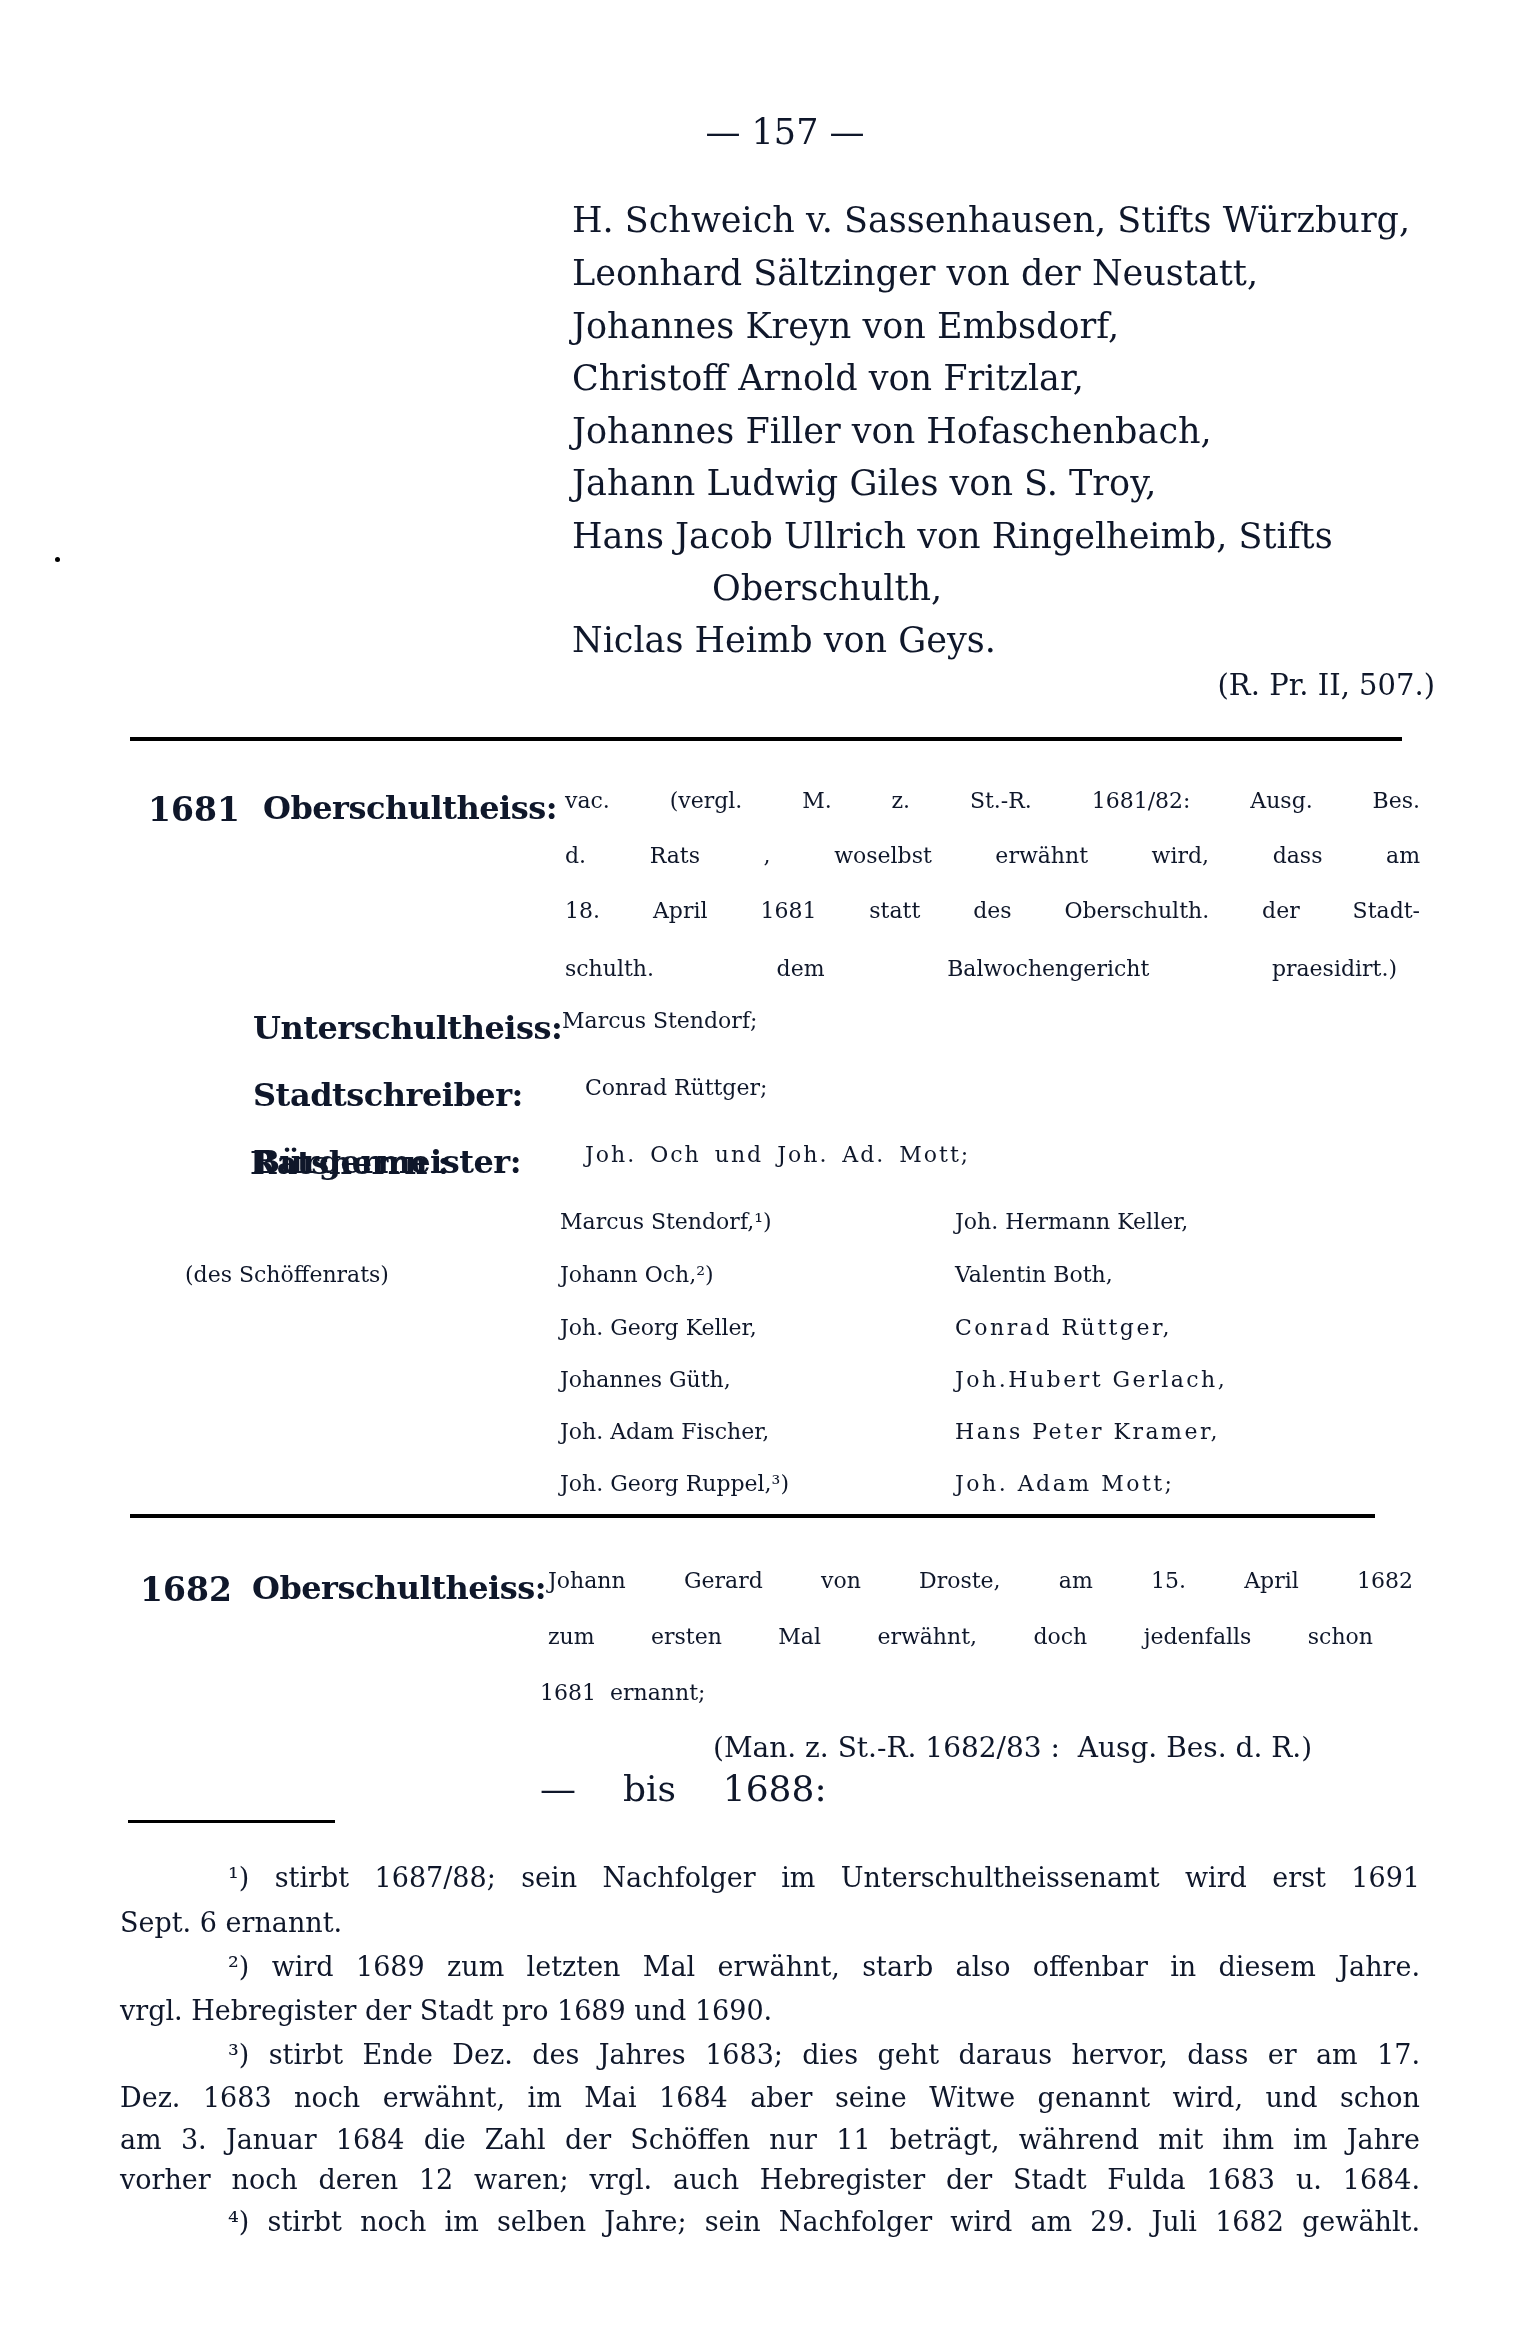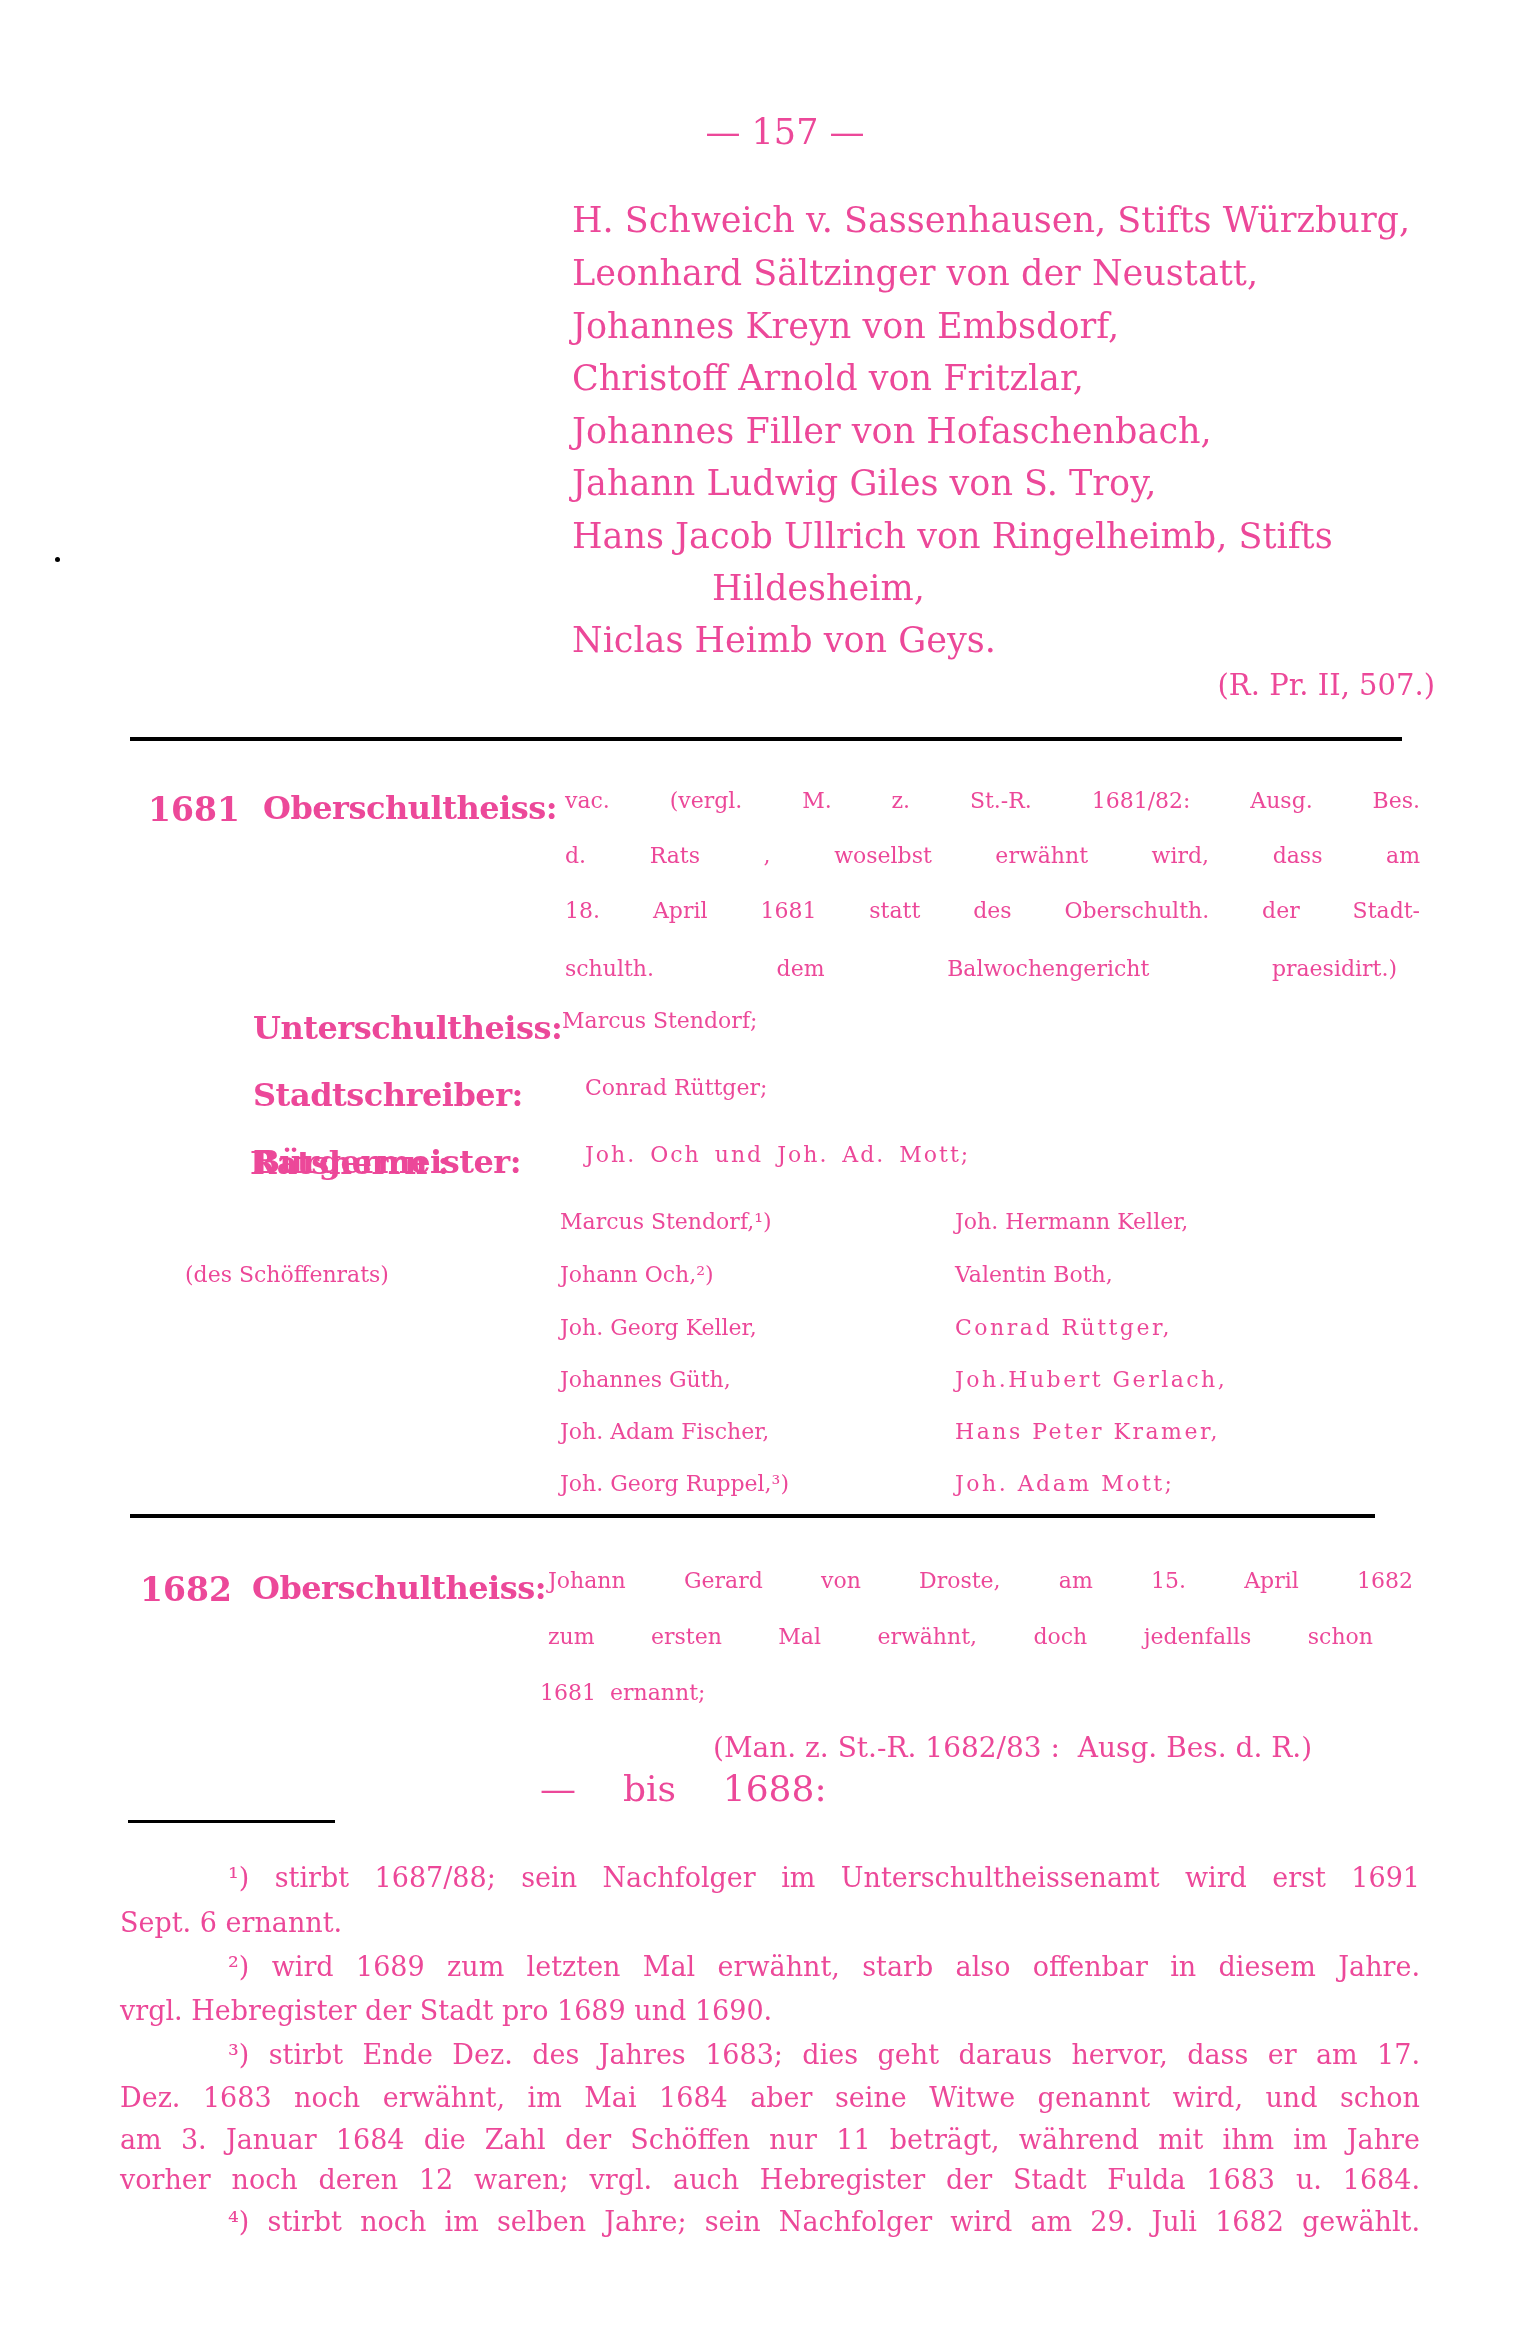--- a/index.html
+++ b/index.html
@@ -4,21 +4,21 @@
 <style>
   html,body{margin:0;padding:0;background:#e8e8e8;}
   .page{
     position:relative;
     width:1531px;height:2350px;
     background:#ffffff;
     font-family:"DejaVu Serif","Liberation Serif",serif;
     color:#000;
     overflow:hidden;
   }
-  .t{position:absolute;color:#ec4899;}
+  .t{position:absolute;color:#0f172a;}
   .pre{white-space:pre;}
   .just{text-align:justify;text-align-last:justify;}
   .names{font-size:35px;line-height:1.15;}
   .body{font-size:22px;line-height:1.15;}
   .year{font-size:33px;font-weight:bold;letter-spacing:0px;}
   .label{font-size:32px;font-weight:bold;letter-spacing:-0.5px;}
   .cite{font-size:29px;}
   .cite2{font-size:28px;}
   .small{font-size:27px;line-height:1.2;}
   .range{font-size:36px;word-spacing:12px;}
@@ -35,21 +35,21 @@
 
   <div class="t names" style="left:640px;top:112px;width:290px;text-align:center;">— 157 —</div>
 
   <div class="t names pre" style="left:572px;top:200px;">H. Schweich v. Sassenhausen, Stifts Würzburg,</div>
   <div class="t names pre" style="left:572px;top:253px;">Leonhard Sältzinger von der Neustatt,</div>
   <div class="t names pre" style="left:572px;top:358px;">Christoff Arnold von Fritzlar,</div>
   <div class="t names pre" style="left:572px;top:306px;">Johannes Kreyn von Embsdorf,</div>
   <div class="t names pre" style="left:572px;top:411px;">Johannes Filler von Hofaschenbach,</div>
   <div class="t names pre" style="left:572px;top:463px;">Jahann Ludwig Giles von S. Troy,</div>
   <div class="t names pre" style="left:572px;top:516px;">Hans Jacob Ullrich von Ringelheimb, Stifts</div>
-  <div class="t names pre" style="left:712px;top:568px;">Hildesheim,</div>
+  <div class="t names pre" style="left:712px;top:568px;">Oberschulth,</div>
   <div class="t names pre" style="left:572px;top:620px;">Niclas Heimb von Geys.</div>
   <div class="t cite" style="left:1040px;top:668px;width:395px;text-align:right;">(R. Pr. II, 507.)</div>
 
   <div class="speck" style="left:55px;top:557px;"></div>
 
   <div class="rule" style="left:130px;top:737px;width:1272px;height:4px;"></div>
 
   <div class="t year" style="left:148px;top:790px;">1681</div>
   <div class="t label" style="left:263px;top:789px;">Oberschultheiss:</div>
   <div class="t body just" style="left:565px;top:788px;width:855px;">vac. (vergl. M. z. St.-R. 1681/82:  Ausg. Bes.</div>

